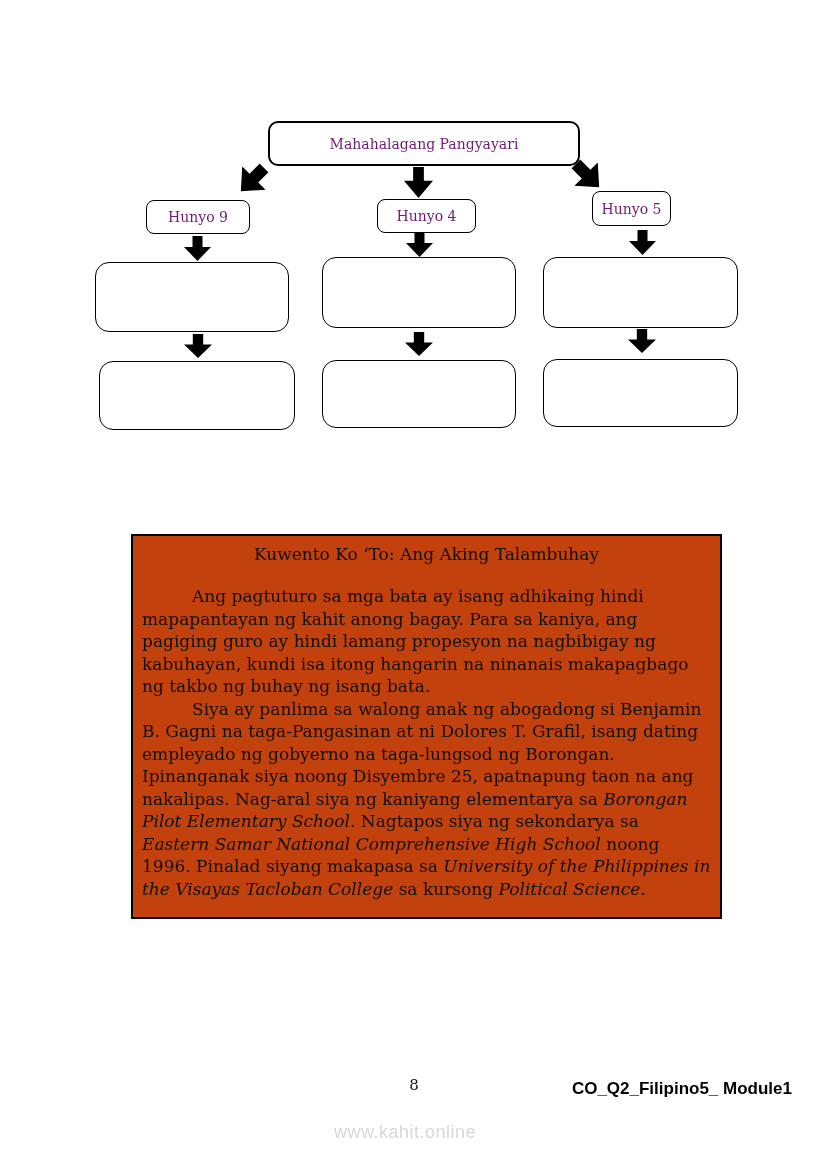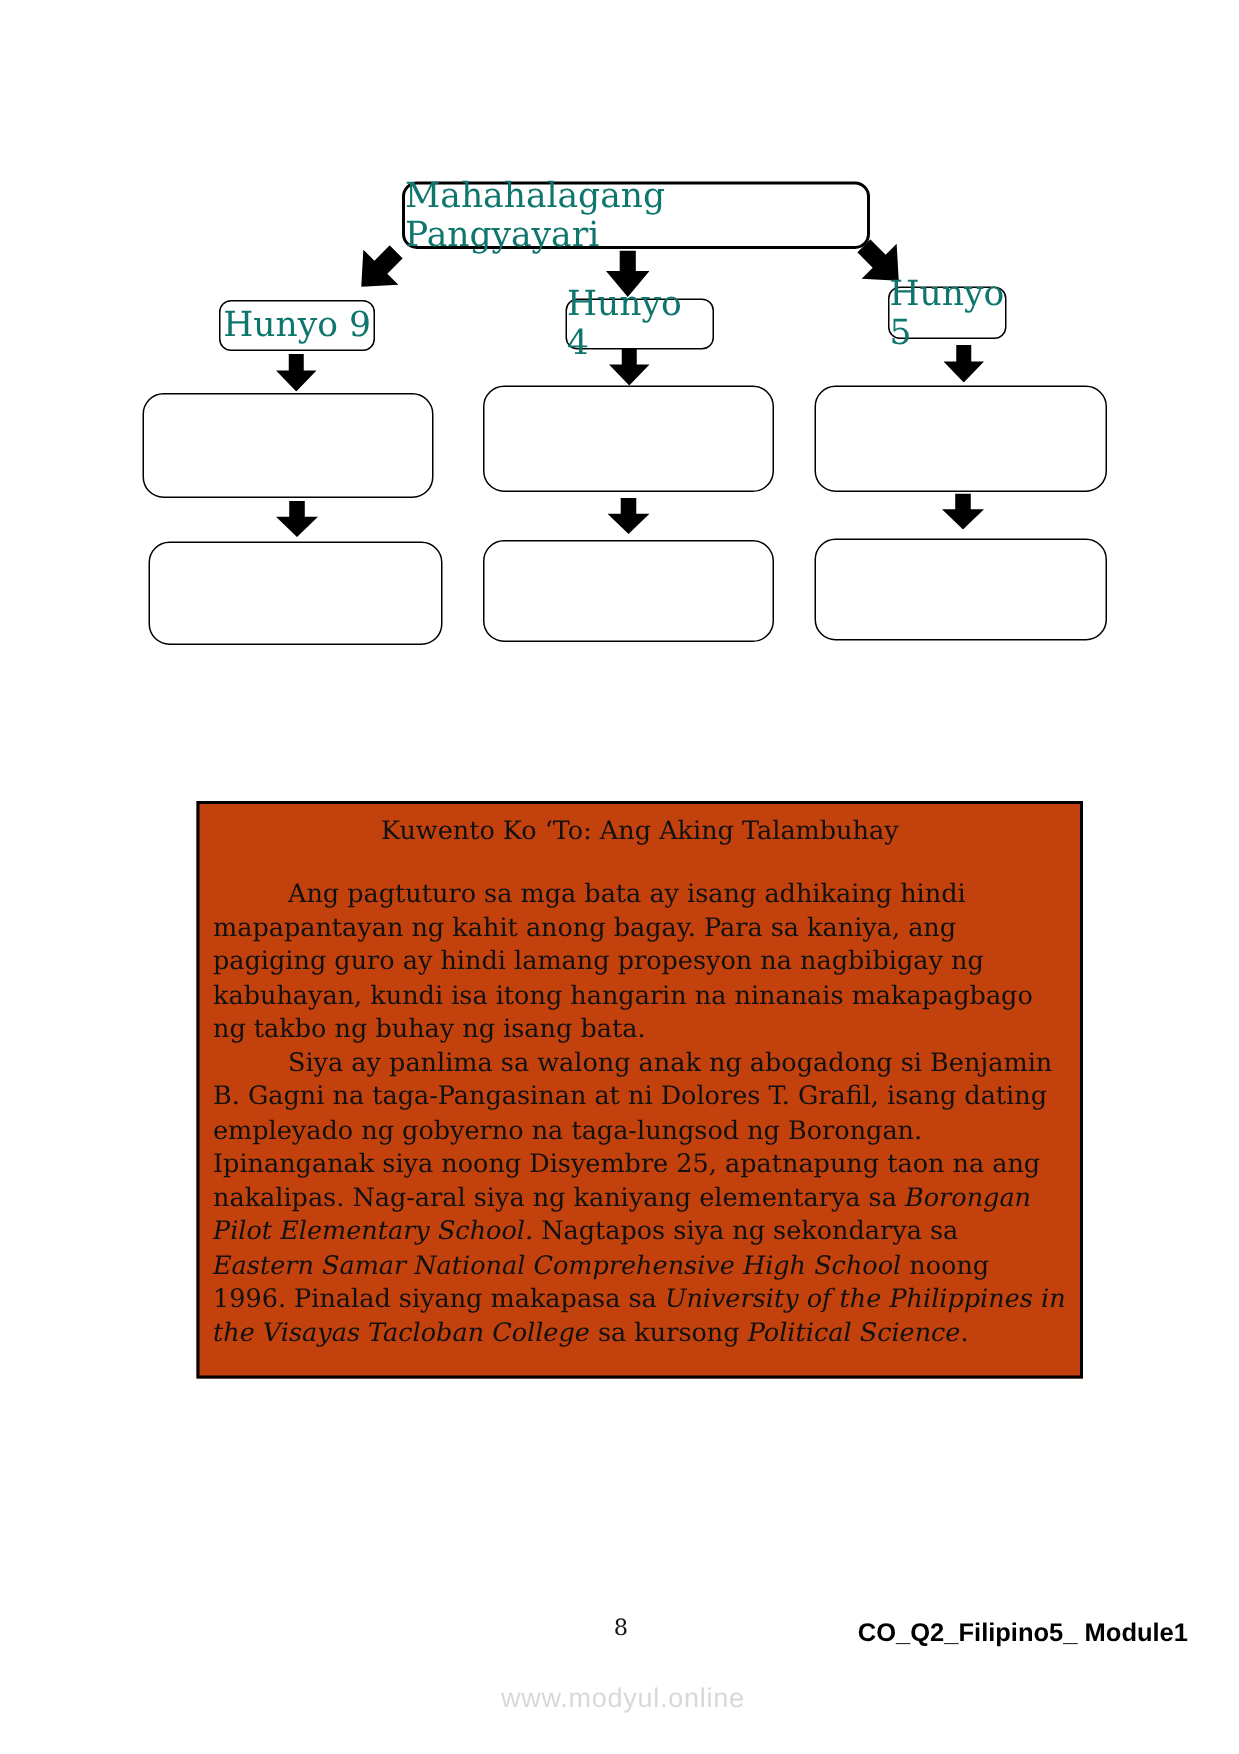--- a/index.html
+++ b/index.html
@@ -7,21 +7,21 @@
   .page {
     position:relative; width:826px; height:1169px; margin:0 auto;
     background:#ffffff; color:#111;
     font-family:"DejaVu Serif","Liberation Serif",serif;
     overflow:hidden;
   }
   
   .dbox {
     position:absolute; background:#fff; border:2px solid #000;
     display:flex; align-items:center; justify-content:center;
-    font-size:23px; color:#0f766e;
+    font-size:14px; color:#701a75;
   }
   .dbox.thin { border-width:1.5px; }
   .answer { position:absolute; background:#fff; border:1.5px solid #000; border-radius:14px; }
   .arrow { position:absolute; }
   .arrow svg { display:block; width:100%; height:100%; }
   
   .panuto {
     position:absolute; left:125px; top:471px; width:601px;
     font-size:17px; line-height:23px; text-align:justify;
     padding-left:27px; text-indent:-27px; word-spacing:1.5px;
@@ -127,15 +127,15 @@
 
 
   <div class="storybox">
     <div class="story-title">Kuwento Ko ‘To: Ang Aking Talambuhay</div>
     <p class="story-par">Ang pagtuturo sa mga bata ay isang adhikaing hindi mapapantayan ng kahit anong bagay. Para sa kaniya, ang pagiging guro ay hindi lamang propesyon na nagbibigay ng kabuhayan, kundi isa itong hangarin na ninanais makapagbago ng takbo ng buhay ng isang bata.</p>
     <p class="story-par"><span>Siya ay panlima sa walong anak ng abogadong si Benjamin B. Gagni na taga-Pangasinan at ni Dolores T. Grafil, isang dating empleyado ng gobyerno na taga-lungsod ng Borongan. Ipinanganak siya noong Disyembre 25, apatnapung taon na ang nakalipas. Nag-aral siya ng kaniyang elementarya sa </span><i>Borongan Pilot Elementary School.</i><span> Nagtapos siya ng sekondarya sa </span><i>Eastern Samar National Comprehensive High School</i><span> noong 1996. Pinalad siyang makapasa sa </span><i>University of the Philippines in the Visayas Tacloban College</i><span> sa kursong </span><i>Political Science</i><span>.</span></p>
   </div>
 
   <div class="page-number">8</div>
   <div class="module-code">CO_Q2_Filipino5_ Module1</div>
-  <div class="watermark">www.modyul.online</div>
+  <div class="watermark">www.kahit.online</div>
 
 </div>
 
 </body></html>

